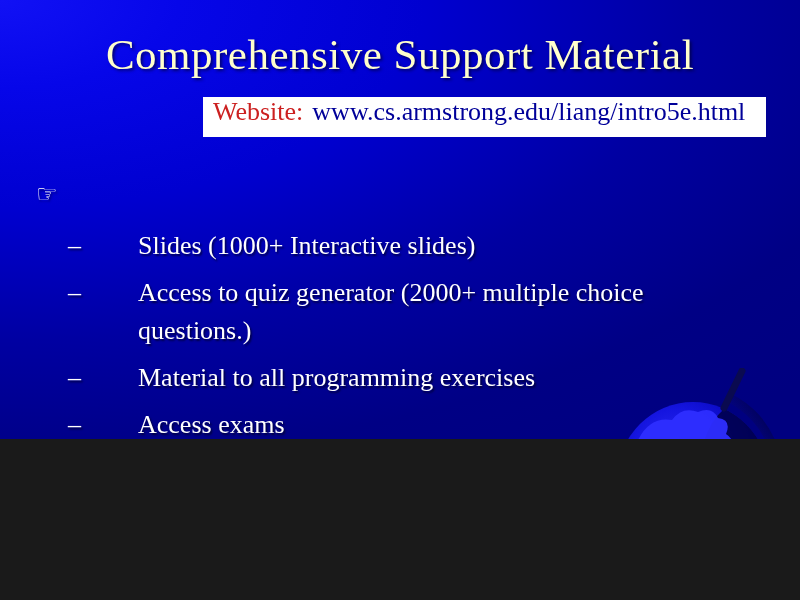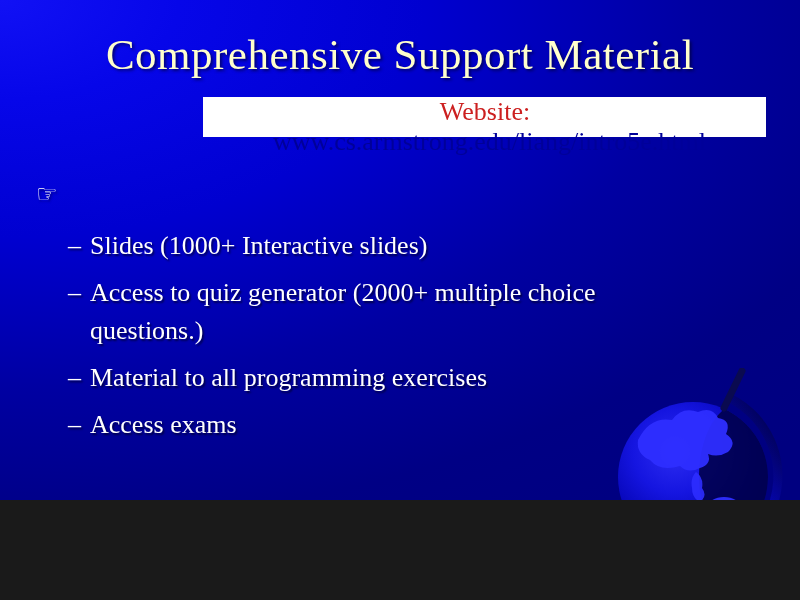--- a/index.html
+++ b/index.html
@@ -1,45 +1,45 @@
 <!DOCTYPE html>
 <html><head>
 <meta charset="utf-8">
 <style>
   html,body { margin:0; padding:0; background:#1a1a1a; }
   .slide {
-    position:relative; width:800px; height:500px; overflow:hidden;
+    position:relative; width:800px; height:439px; overflow:hidden;
     font-family:"Liberation Serif", serif;
     background: radial-gradient(140% 125% at 0% 0%,
       #1111f5 0%, #0606e9 16%, #0000d0 38%, #0000a2 62%, #000085 84%, #000080 100%);
   }
   .slide-title {
     position:absolute; top:30px; left:0; width:800px;
     text-align:center; font-size:43px; color:#ffffcc; letter-spacing:0.5px;
     text-shadow:2px 2px 3px rgba(0,0,20,0.55); white-space:nowrap;
   }
   .website-box {
     position:absolute; left:203px; top:97px; width:563px; height:40px;
-    background:#ffffff; display:flex; align-items:center; padding-left:10px;
-    box-sizing:border-box; font-size:26px; white-space:nowrap;flex-direction:column;
+    background:#ffffff; display:flex; padding-left:10px;
+    box-sizing:border-box; font-size:26px; white-space:nowrap;
   }
   .website-label { color:#cc2020; margin-right:9px; }
   .website-url { color:#000099; cursor:pointer; }
   .bullet-l1 {
     position:absolute; left:36px; top:182px; display:flex; align-items:baseline;
     color:#ffffff; font-size:31px; text-shadow:1.5px 1.5px 2px rgba(0,0,10,0.6);
   }
   .hand-icon { font-family:"DejaVu Sans", sans-serif; font-size:24px; margin-right:11px; position:relative; top:-2px; }
   .bullet-list { position:absolute; left:68px; top:227px; }
   .bullet-l2 {
     display:flex; color:#ffffff; font-size:26px; line-height:38px;
     margin-bottom:9px; text-shadow:1.5px 1.5px 2px rgba(0,0,10,0.6);
   }
   .l2-dash { width:22px; flex:none; }
-  .l2-text { width:612px; }
+  .l2-text { width:612px;margin-left:48px; }
   .bottom-band {
     position:absolute; left:0; top:562px; width:800px; height:38px;
     background:linear-gradient(to bottom,
       #000070 0%, #0707ee 28%, #1111ff 50%, #0000e6 74%, #000088 100%);
   }
   .globe-svg { position:absolute; left:600px; top:368px; width:200px; height:206px; }
   .page-number {
     position:absolute; left:704px; top:566px; width:30px; text-align:left;
     font-family:"Liberation Sans", sans-serif; font-size:14px; color:#ffffff;
     text-shadow:1px 1px 1px rgba(0,0,0,0.8);

